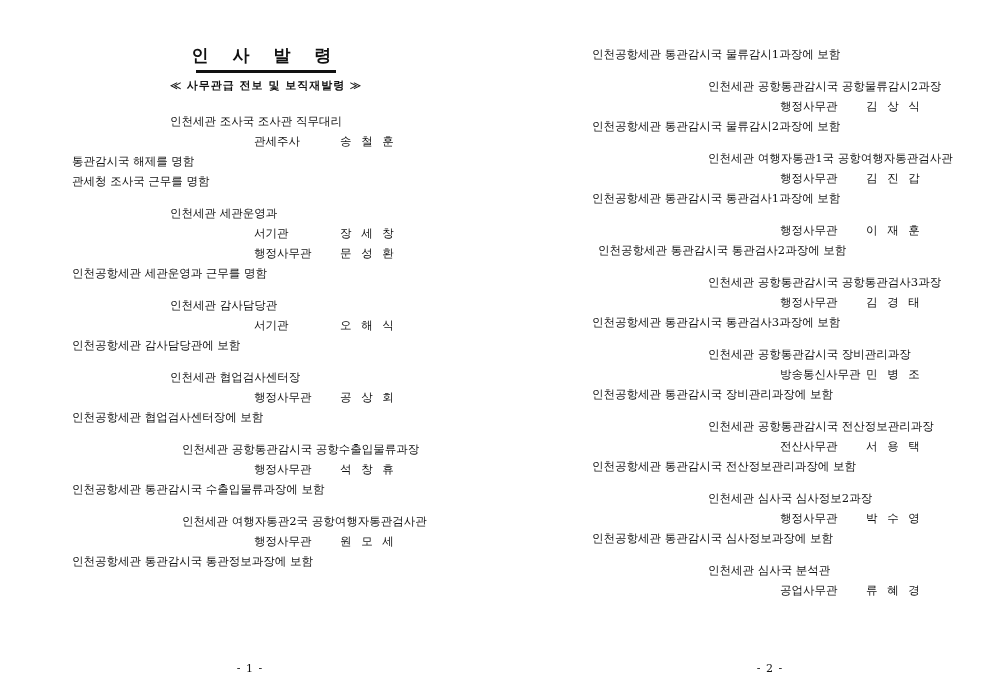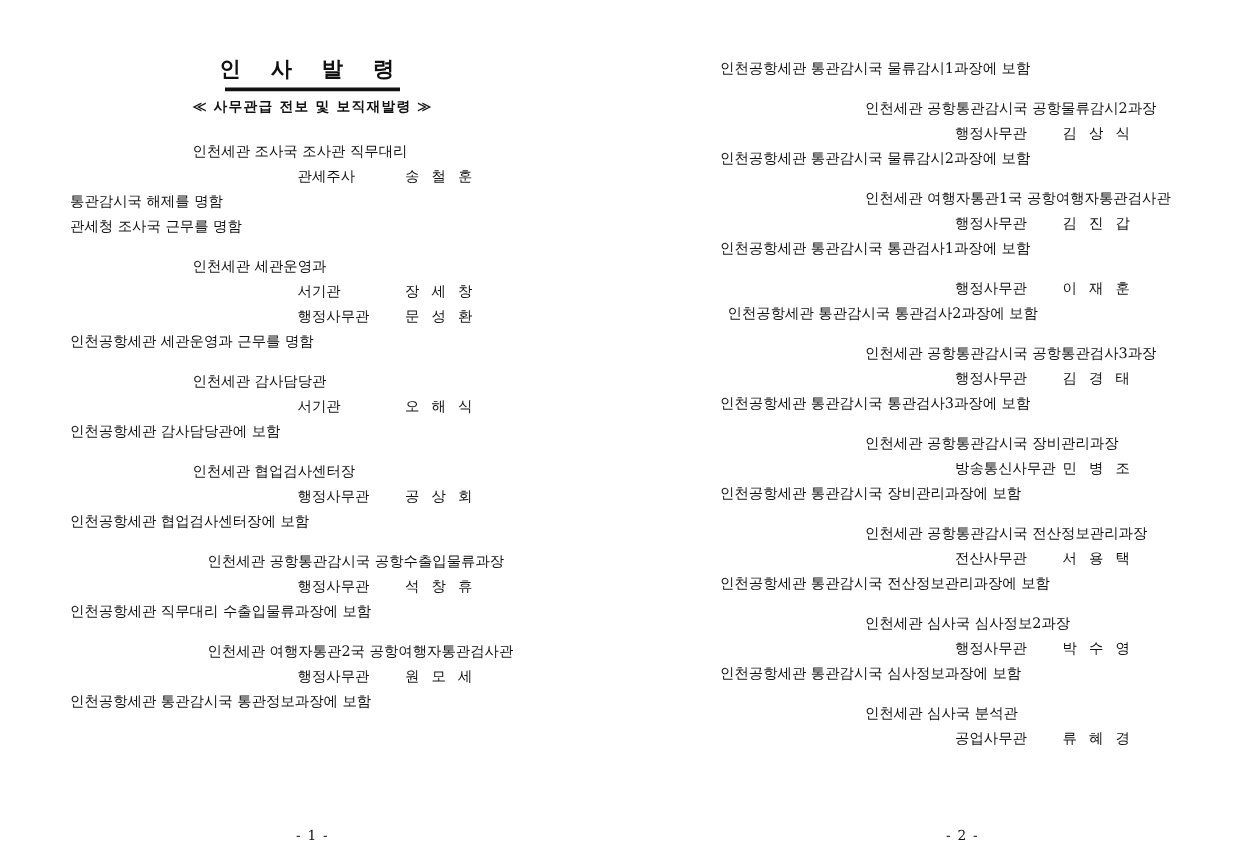--- a/index.html
+++ b/index.html
@@ -13,20 +13,21 @@
     font-family: "DejaVu Serif", "Liberation Serif", serif;
     color: #111111;
     position: relative;
     overflow: hidden;
   }
   .page {
     position: absolute;
     top: 0;
     width: 500px;
     height: 693px;
+    padding-left: 16px;
   }
   .page-left { left: 0; }
   .page-right { left: 520px; }
 
   .doc-title-block {
     text-align: center;
     margin-top: 44px;
   }
   .doc-title {
     font-size: 17px;
@@ -133,21 +134,21 @@
       <div class="ln ln-org">인천세관 협업검사센터장</div>
       <div class="ln ln-person"><span class="rank">행정사무관</span><span class="name">공 상 회</span></div>
       <div class="ln ln-note">인천공항세관 협업검사센터장에 보함</div>
     </div>
 
     <div class="spacer-m"></div>
 
     <div class="entry">
       <div class="ln ln-org-ind1">인천세관 공항통관감시국 공항수출입물류과장</div>
       <div class="ln ln-person"><span class="rank">행정사무관</span><span class="name">석 창 휴</span></div>
-      <div class="ln ln-note">인천공항세관 직무대리 수출입물류과장에 보함</div>
+      <div class="ln ln-note">인천공항세관 통관감시국 수출입물류과장에 보함</div>
     </div>
 
     <div class="spacer-m"></div>
 
     <div class="entry">
       <div class="ln ln-org-ind1">인천세관 여행자통관2국 공항여행자통관검사관</div>
       <div class="ln ln-person"><span class="rank">행정사무관</span><span class="name">원 모 세</span></div>
       <div class="ln ln-note">인천공항세관 통관감시국 통관정보과장에 보함</div>
     </div>
 

